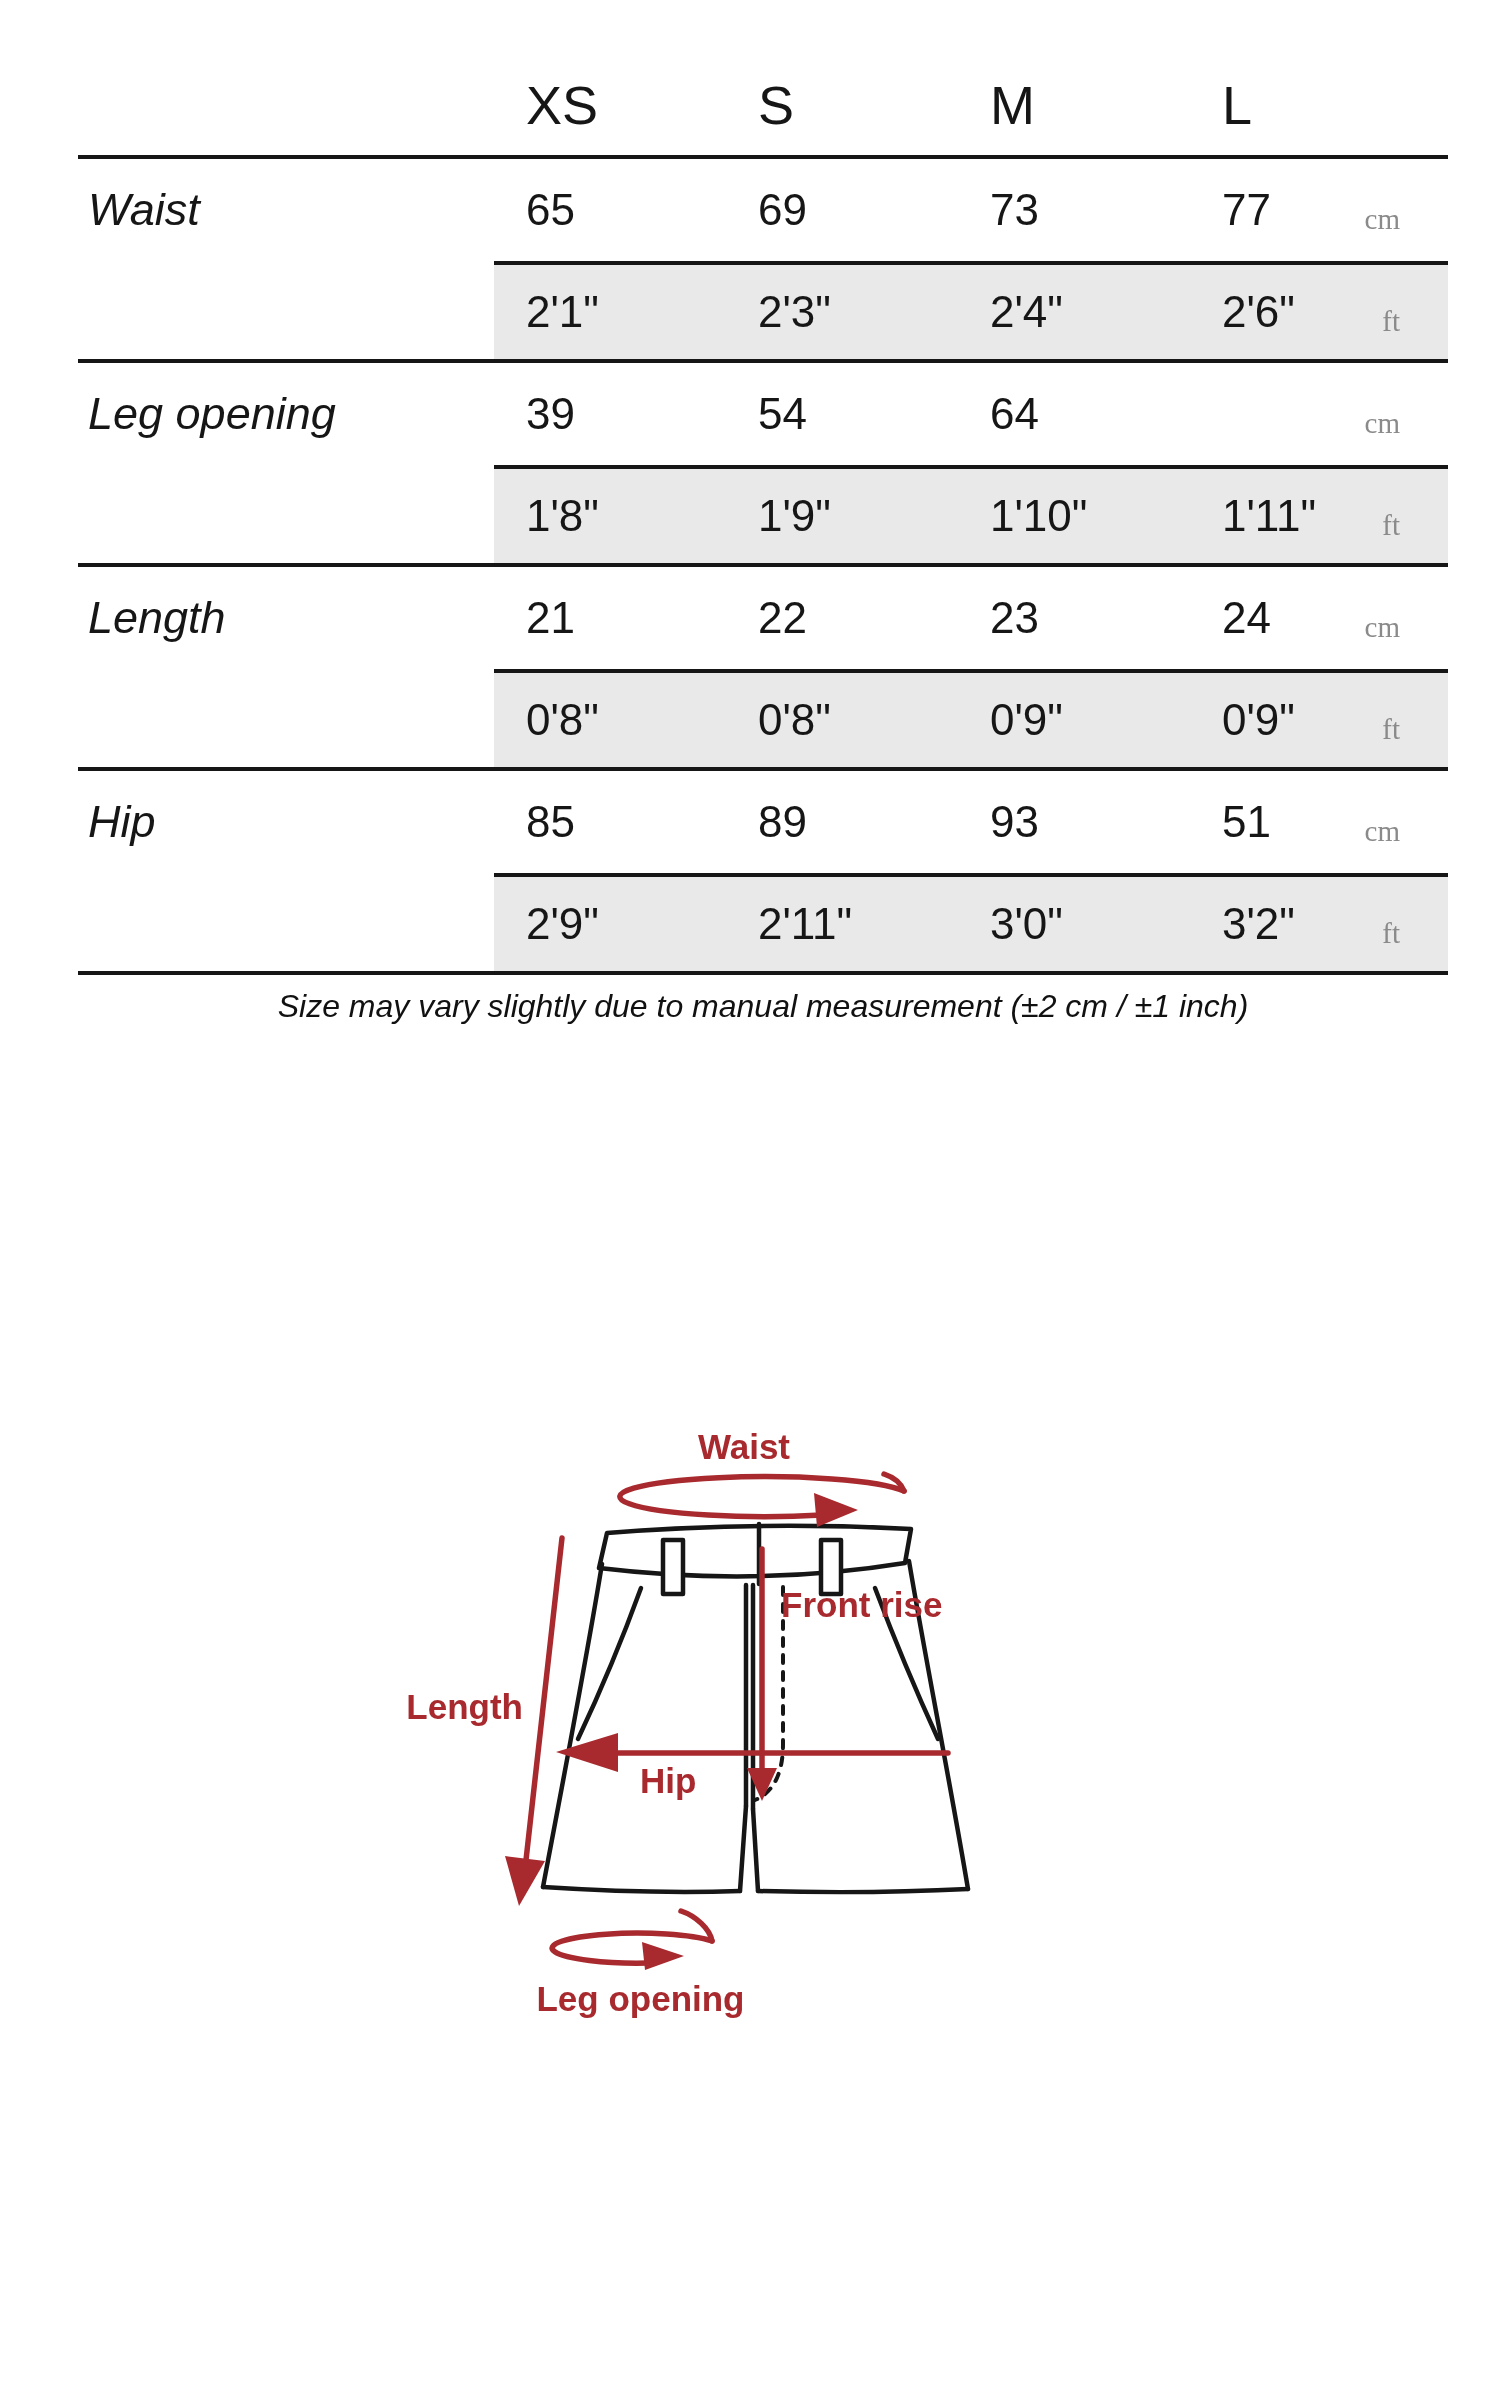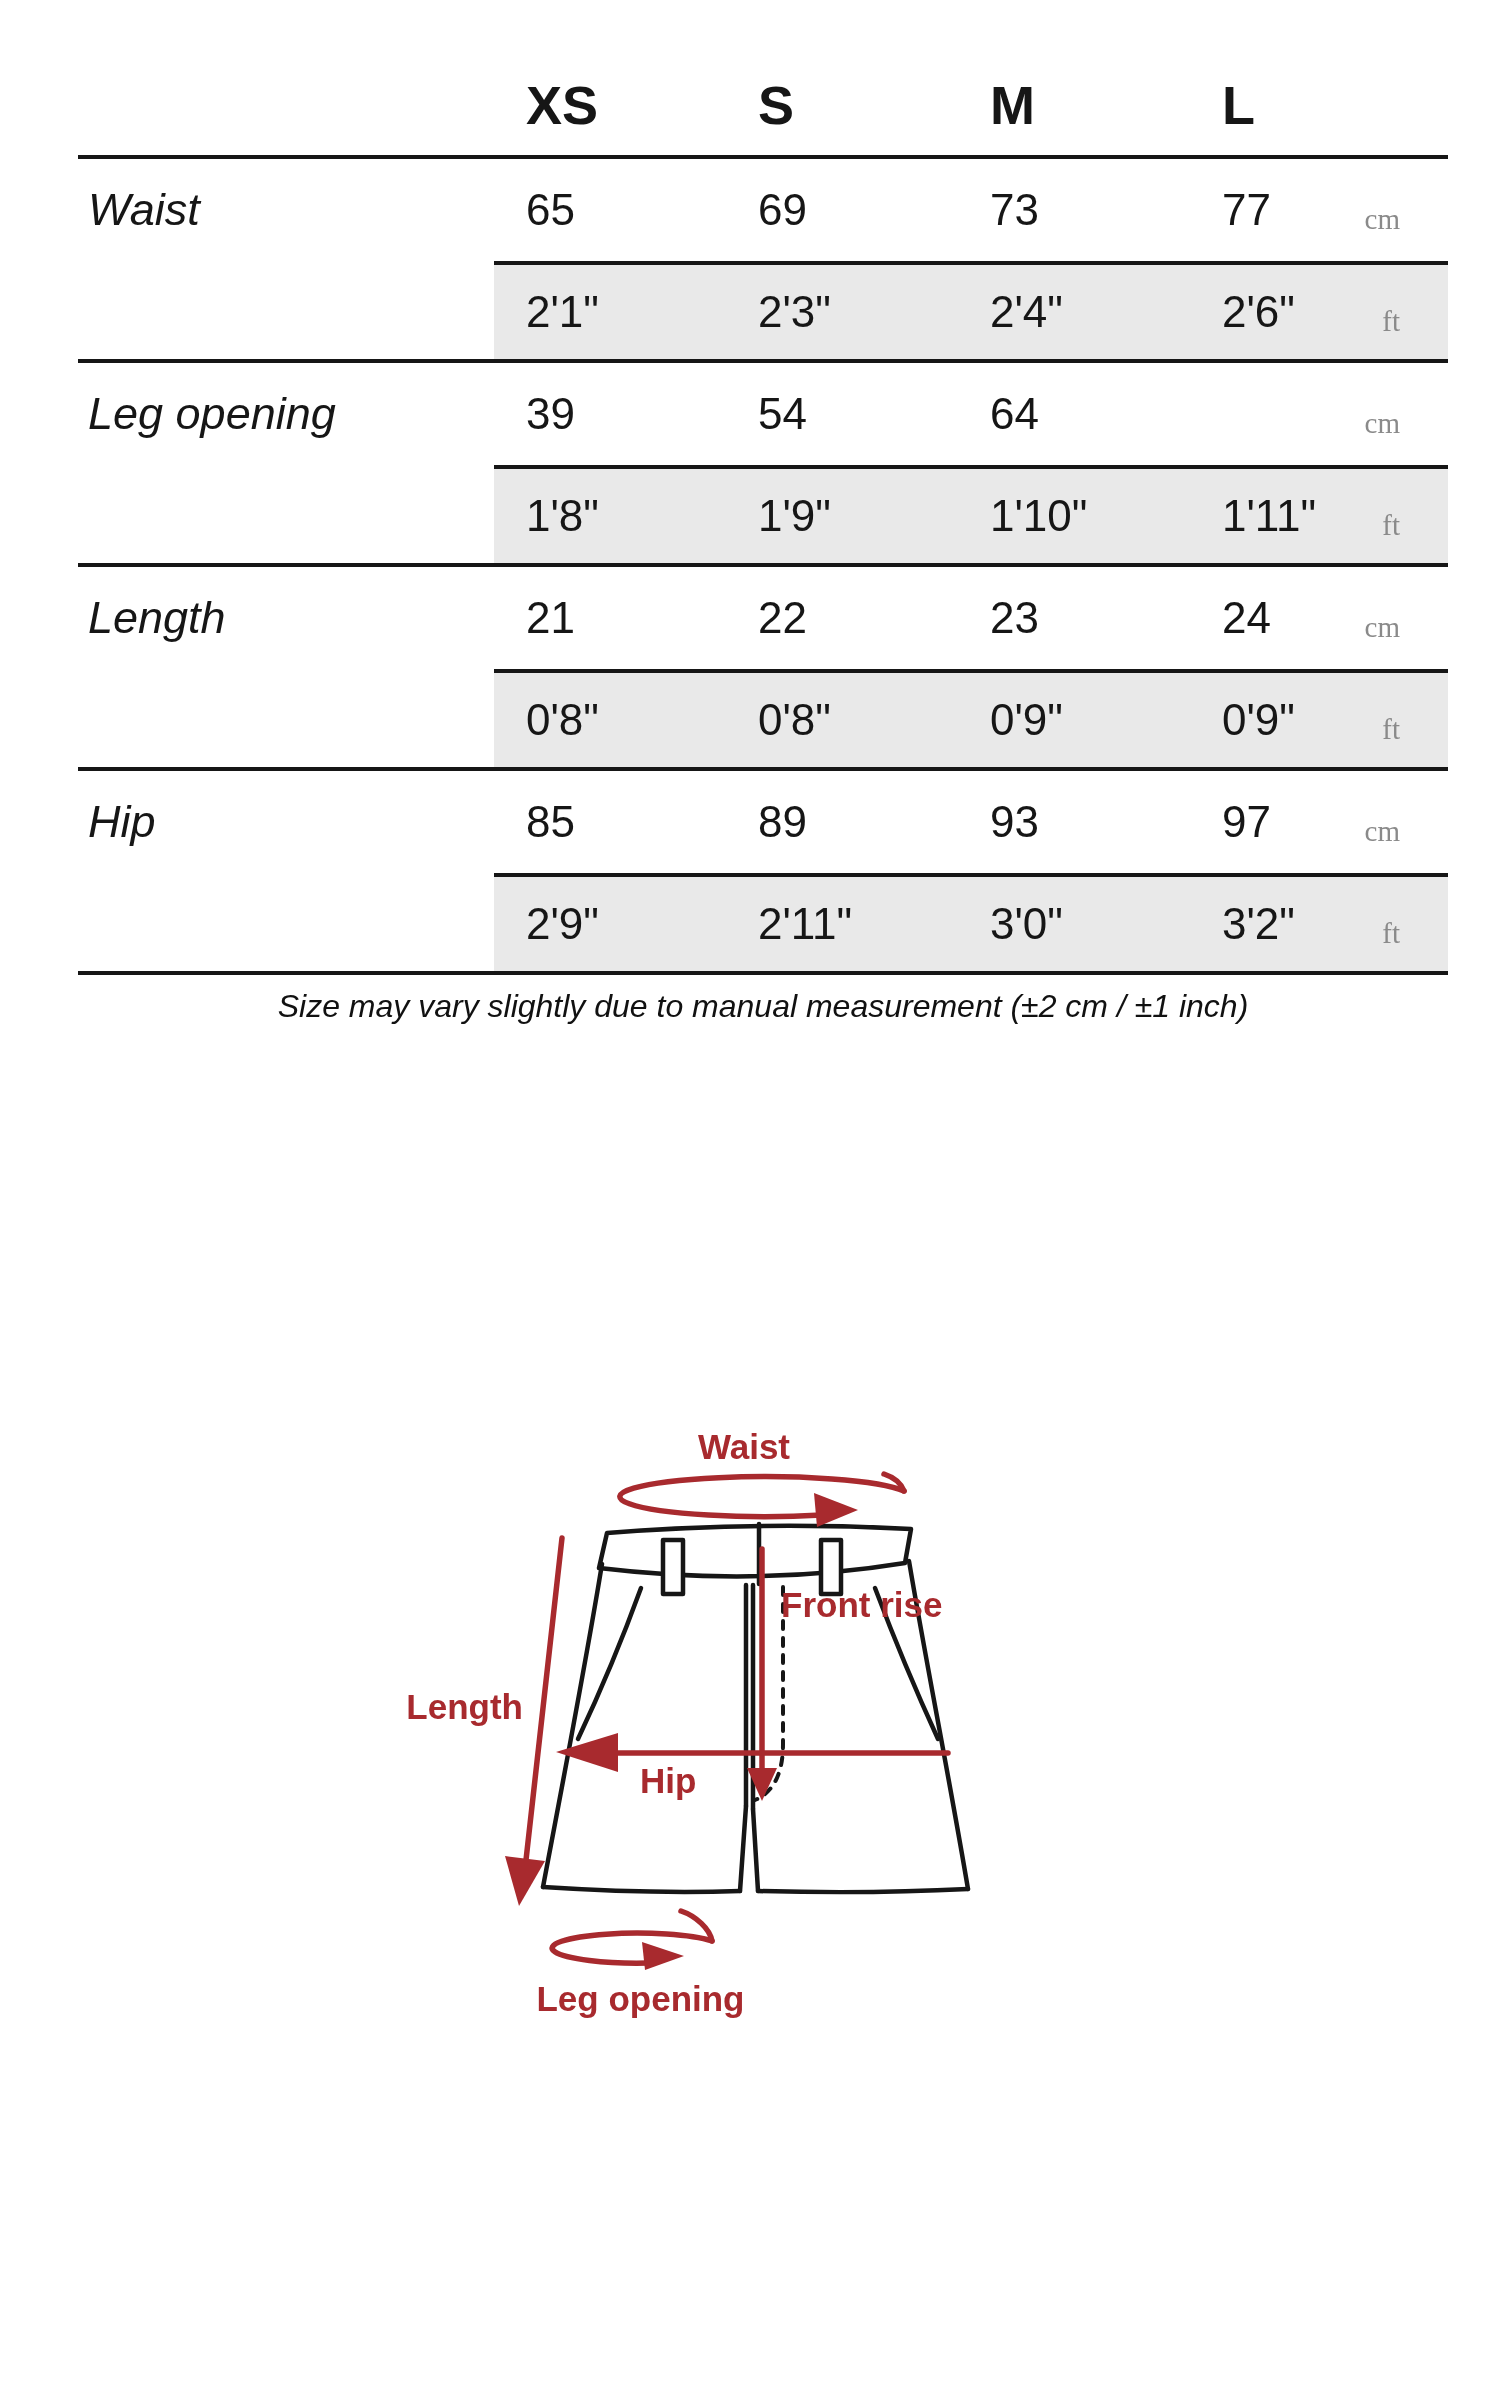--- a/index.html
+++ b/index.html
@@ -7,21 +7,21 @@
     width:1500px;height:2400px;position:relative;background:#ffffff;
     font-family:"Liberation Sans", sans-serif;color:#161616;overflow:hidden;
   }
 
   
   .size-table{position:absolute;left:78px;top:55px;width:1370px}
   .header-row{display:flex;height:100px;border-bottom:4px solid #161616}
   .label-spacer,.label-cell{flex:0 0 416px;box-sizing:border-box;padding-left:10px}
   .data{flex:1;display:flex;min-width:0;position:relative}
   .cell{flex:0 0 232px;box-sizing:border-box;padding-left:32px;display:flex;align-items:center}
-  .header-row .cell{font-weight:bold;font-size:54px;letter-spacing:0px}
+  .header-row .cell{font-weight:normal;font-size:54px;letter-spacing:0px}
   .group{border-bottom:4px solid #161616}
   .row{display:flex;height:102px;font-size:44px}
   .row.ft{height:98px}
   .row.ft .data{background:#e9e9e9;border-top:4px solid #161616}
   .label-cell{display:flex;align-items:center;font-style:italic;font-size:45px}
   .unit{flex:1;position:relative;min-width:0}
   .unit-text{
     position:absolute;right:48px;top:50%;transform:translateY(-20%);
     font-size:29px;color:#8a8a8a;font-style:normal;font-family:Liberation Serif, serif;
   }
@@ -138,21 +138,21 @@
     </div>
   </section>
 
   <section class="group">
     <div class="row cm">
       <div class="label-cell">Hip</div>
       <div class="data">
         <div class="cell">85</div>
         <div class="cell">89</div>
         <div class="cell">93</div>
-        <div class="cell">97</div>
+        <div class="cell">51</div>
         <div class="unit">
             <span class="unit-text">cm</span>
           </div>
       </div>
     </div>
     <div class="row ft">
       <div class="label-cell"></div>
       <div class="data">
         <div class="cell">2'9"</div>
         <div class="cell">2'11"</div>

